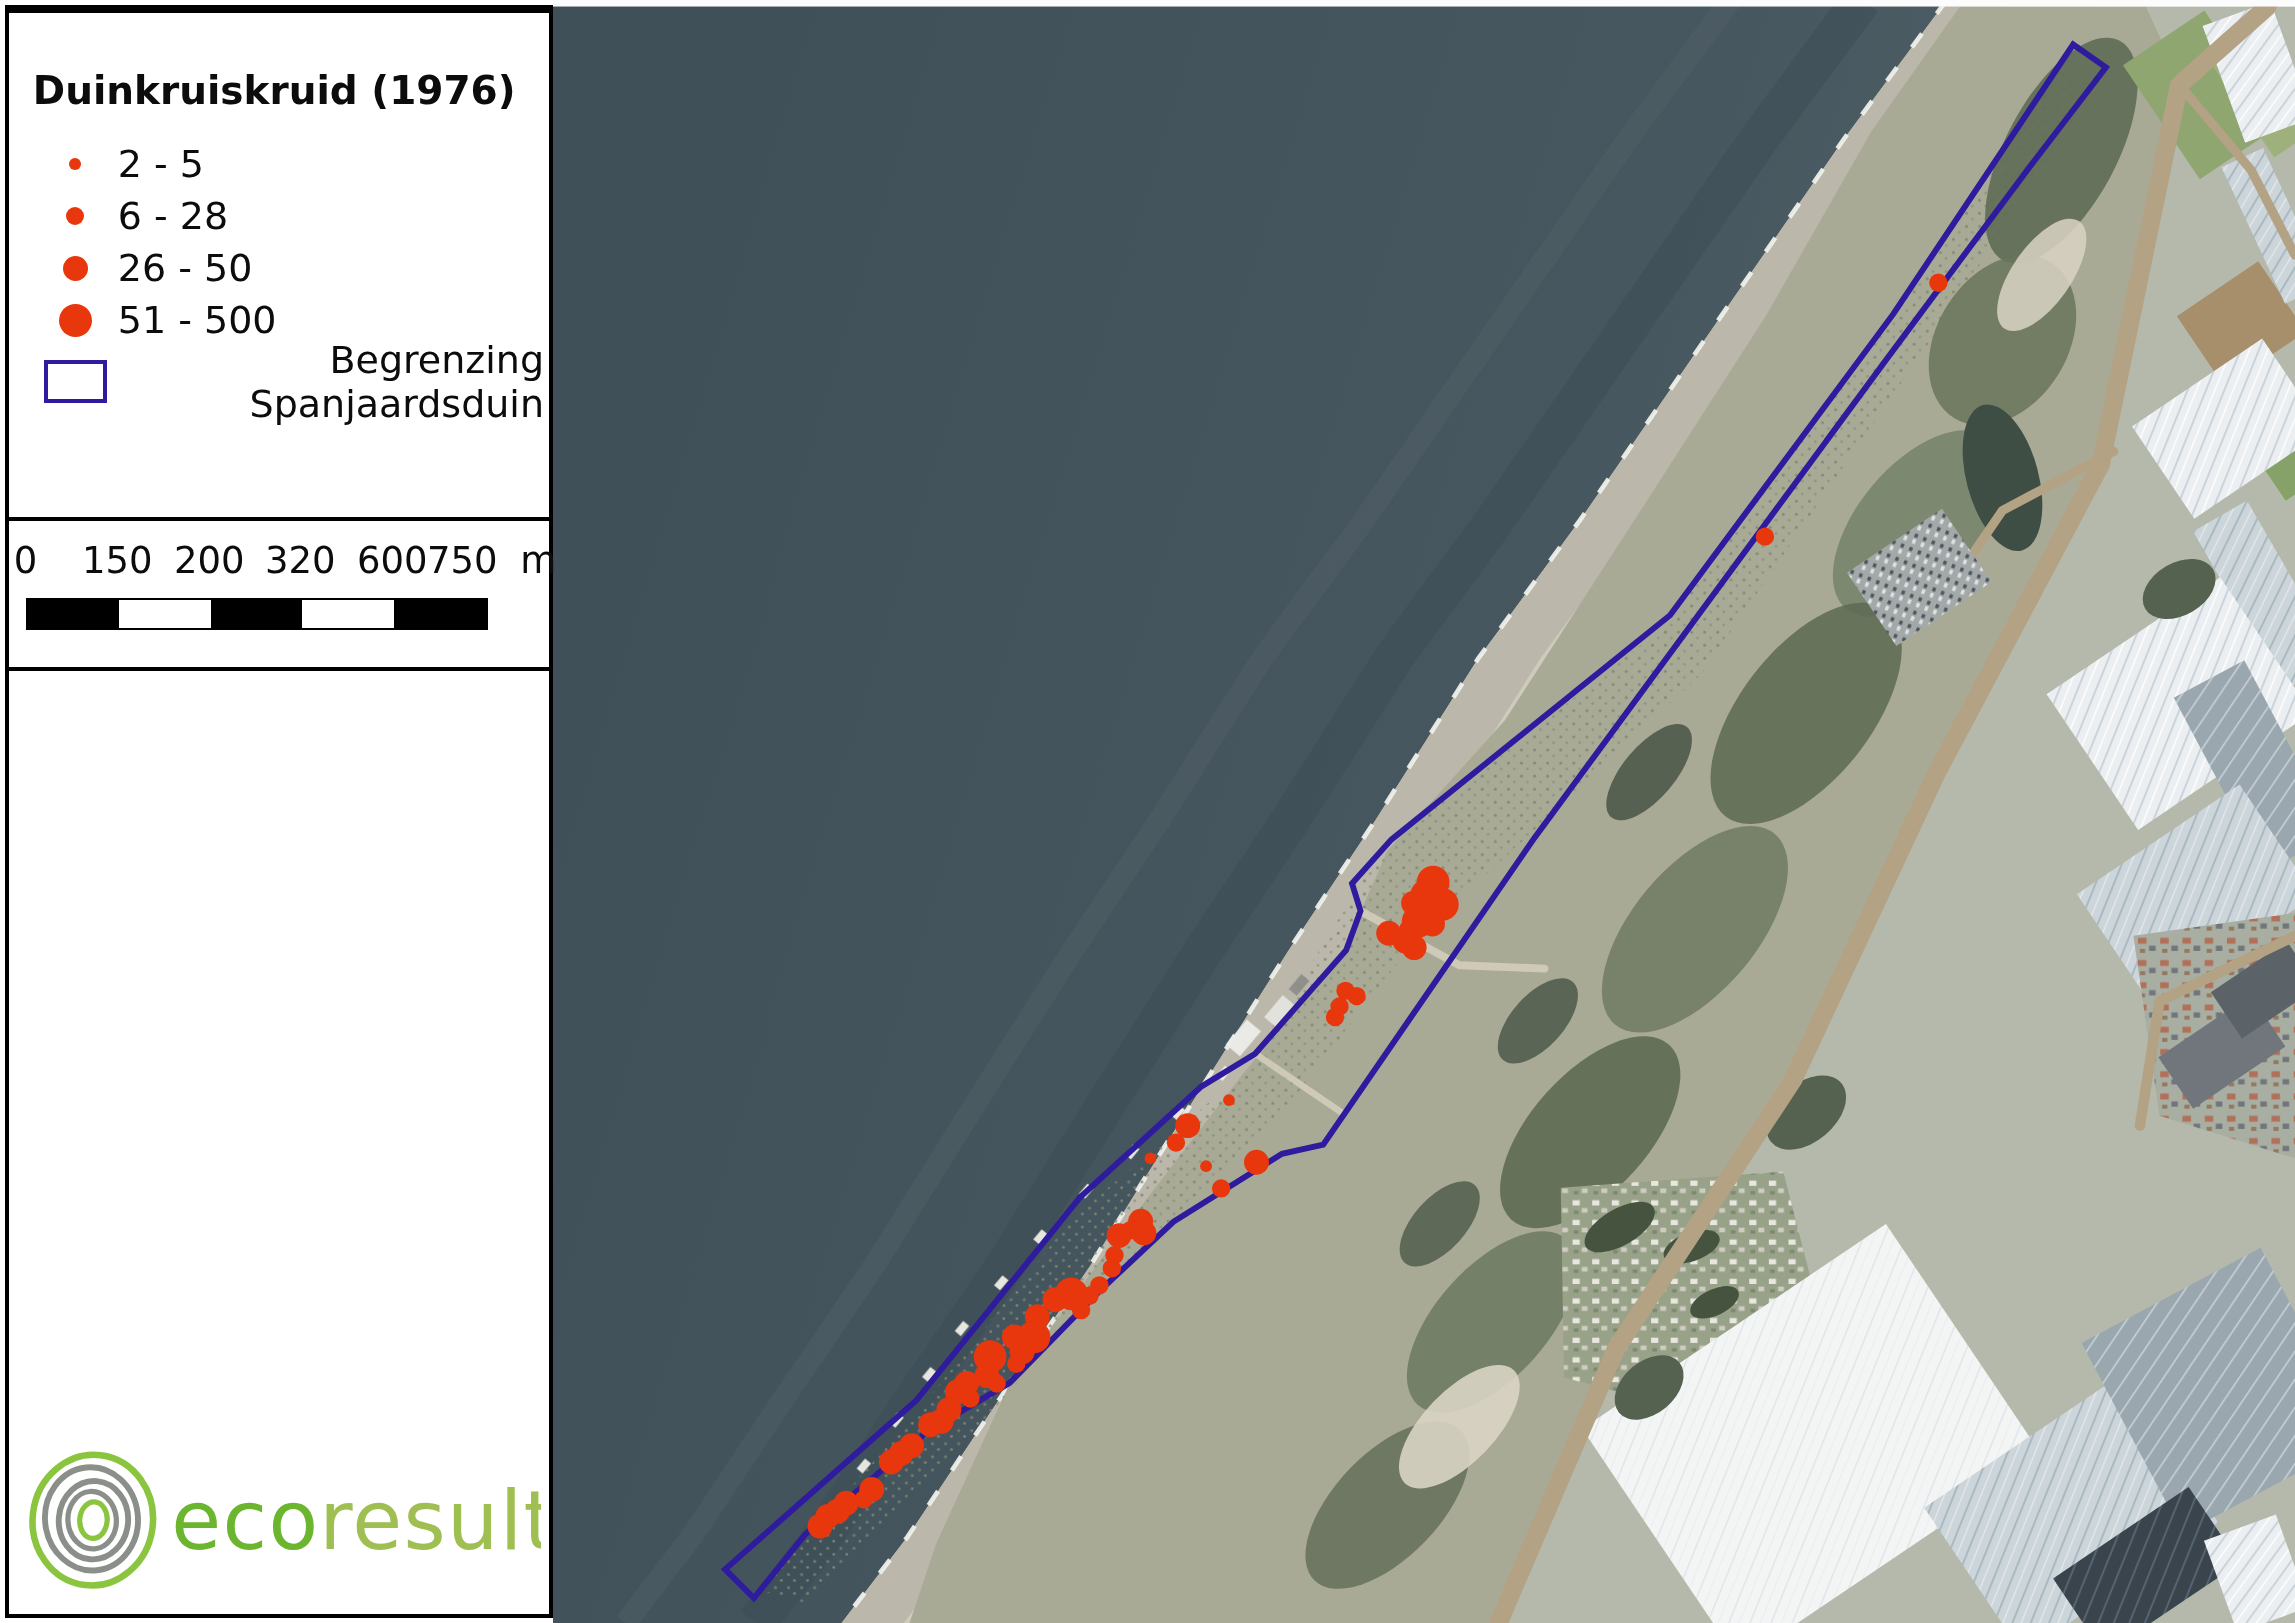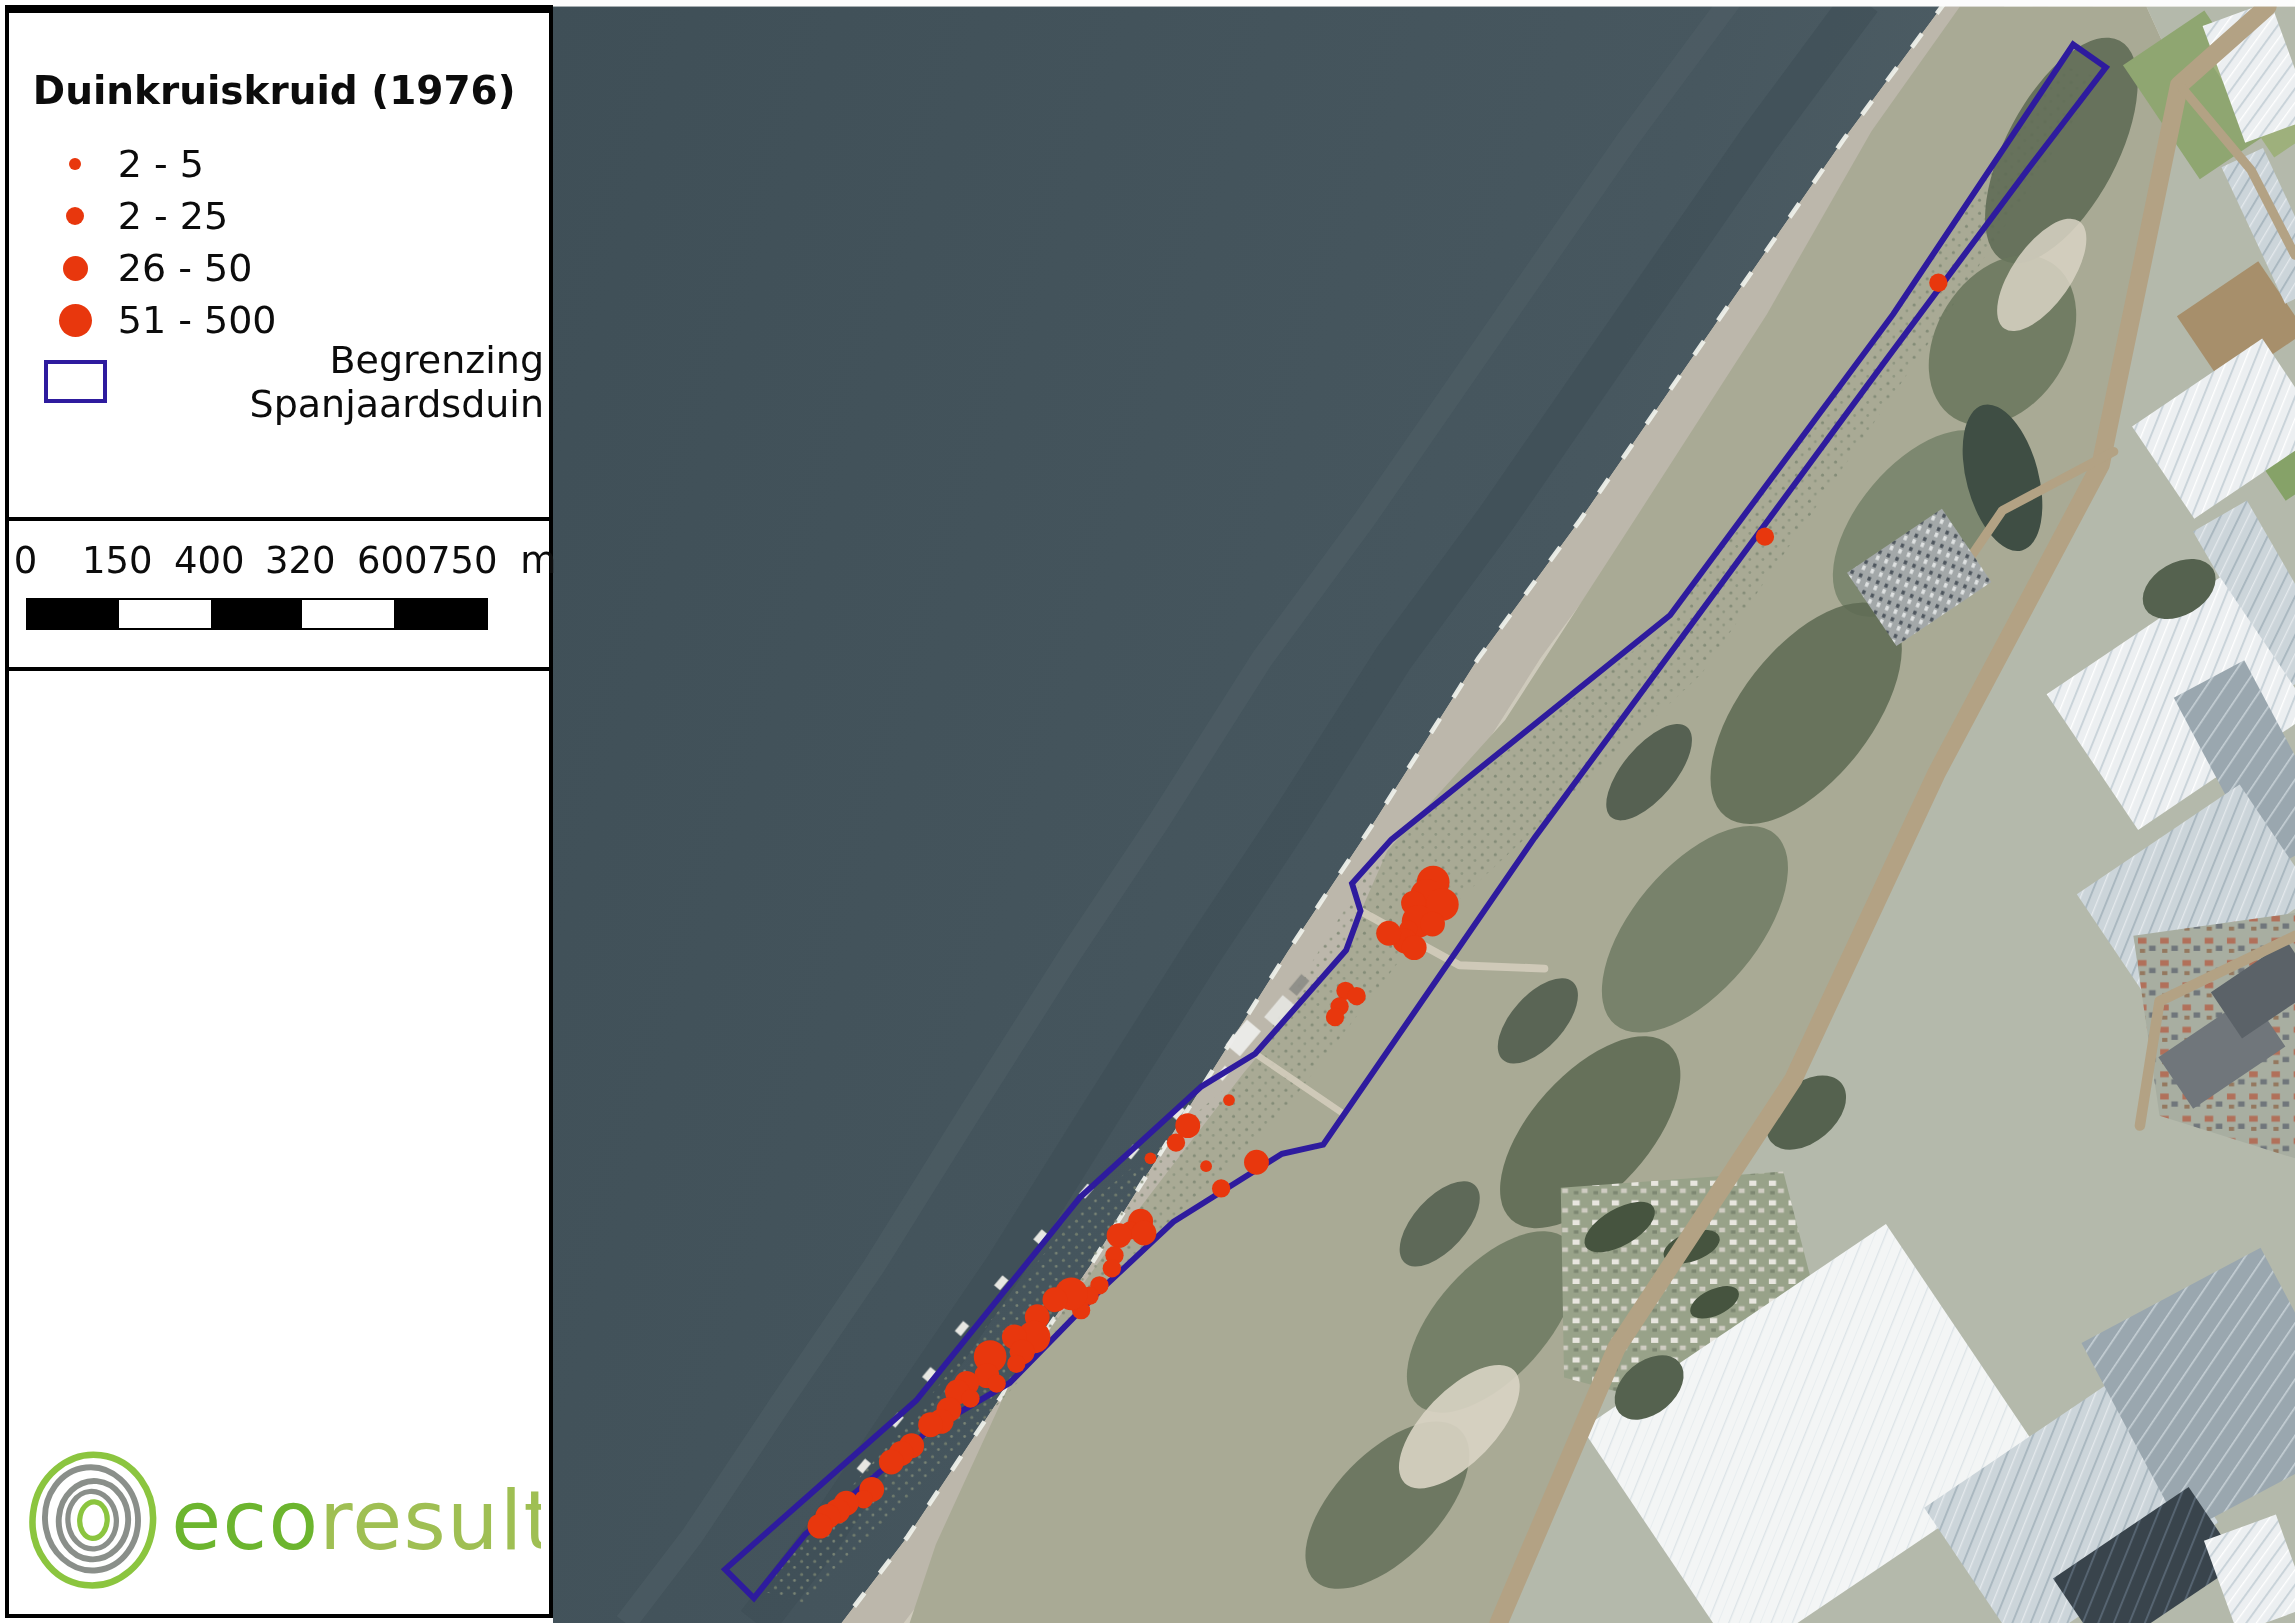--- a/index.html
+++ b/index.html
@@ -261,21 +261,21 @@
       <div class="lrow">
         <span class="lsym">
             <span class="legend-dot" style="width: 11.8px; height: 11.8px; background: rgb(232, 55, 13);"></span>
           </span>
         <span class="llabel">2 - 5</span>
       </div>
       <div class="lrow">
         <span class="lsym">
             <span class="legend-dot" style="width: 18.3px; height: 18.3px; background: rgb(232, 55, 13);"></span>
           </span>
-        <span class="llabel">2 - 25</span>
+        <span class="llabel">6 - 28</span>
       </div>
       <div class="lrow">
         <span class="lsym">
             <span class="legend-dot" style="width: 25px; height: 25px; background: rgb(232, 55, 13);"></span>
           </span>
         <span class="llabel">26 - 50</span>
       </div>
       <div class="lrow">
         <span class="lsym">
             <span class="legend-dot" style="width: 33px; height: 33px; background: rgb(232, 55, 13);"></span>
@@ -287,21 +287,21 @@
             <span class="bound-swatch" id="bound-swatch" style="border: 4.6px solid rgb(46, 27, 158);"></span>
           </span>
         <span class="llabel">Begrenzing Spanjaardsduin</span>
       </div>
     </div>
 
     <div class="section sec-divided" id="sec-scale">
       <div id="scale-labels">
           <span class="tick" style="left: 16.4px;">0</span>
           <span class="tick" style="left: 108px;">150</span>
-          <span class="tick" style="left: 200px;">400</span>
+          <span class="tick" style="left: 200px;">200</span>
           <span class="tick" style="left: 291px;">320</span>
           <span class="tick" style="left: 383px;">600</span>
           <span class="tick" style="left: 453px;">750</span>
         </div>
       <span class="scale-unit" id="scale-unit" style="left: 511px;">m</span>
       <div id="scalebar">
         <div class="seg seg-b"></div>
         <div class="seg seg-w"></div>
         <div class="seg seg-b"></div>
         <div class="seg seg-w"></div>

